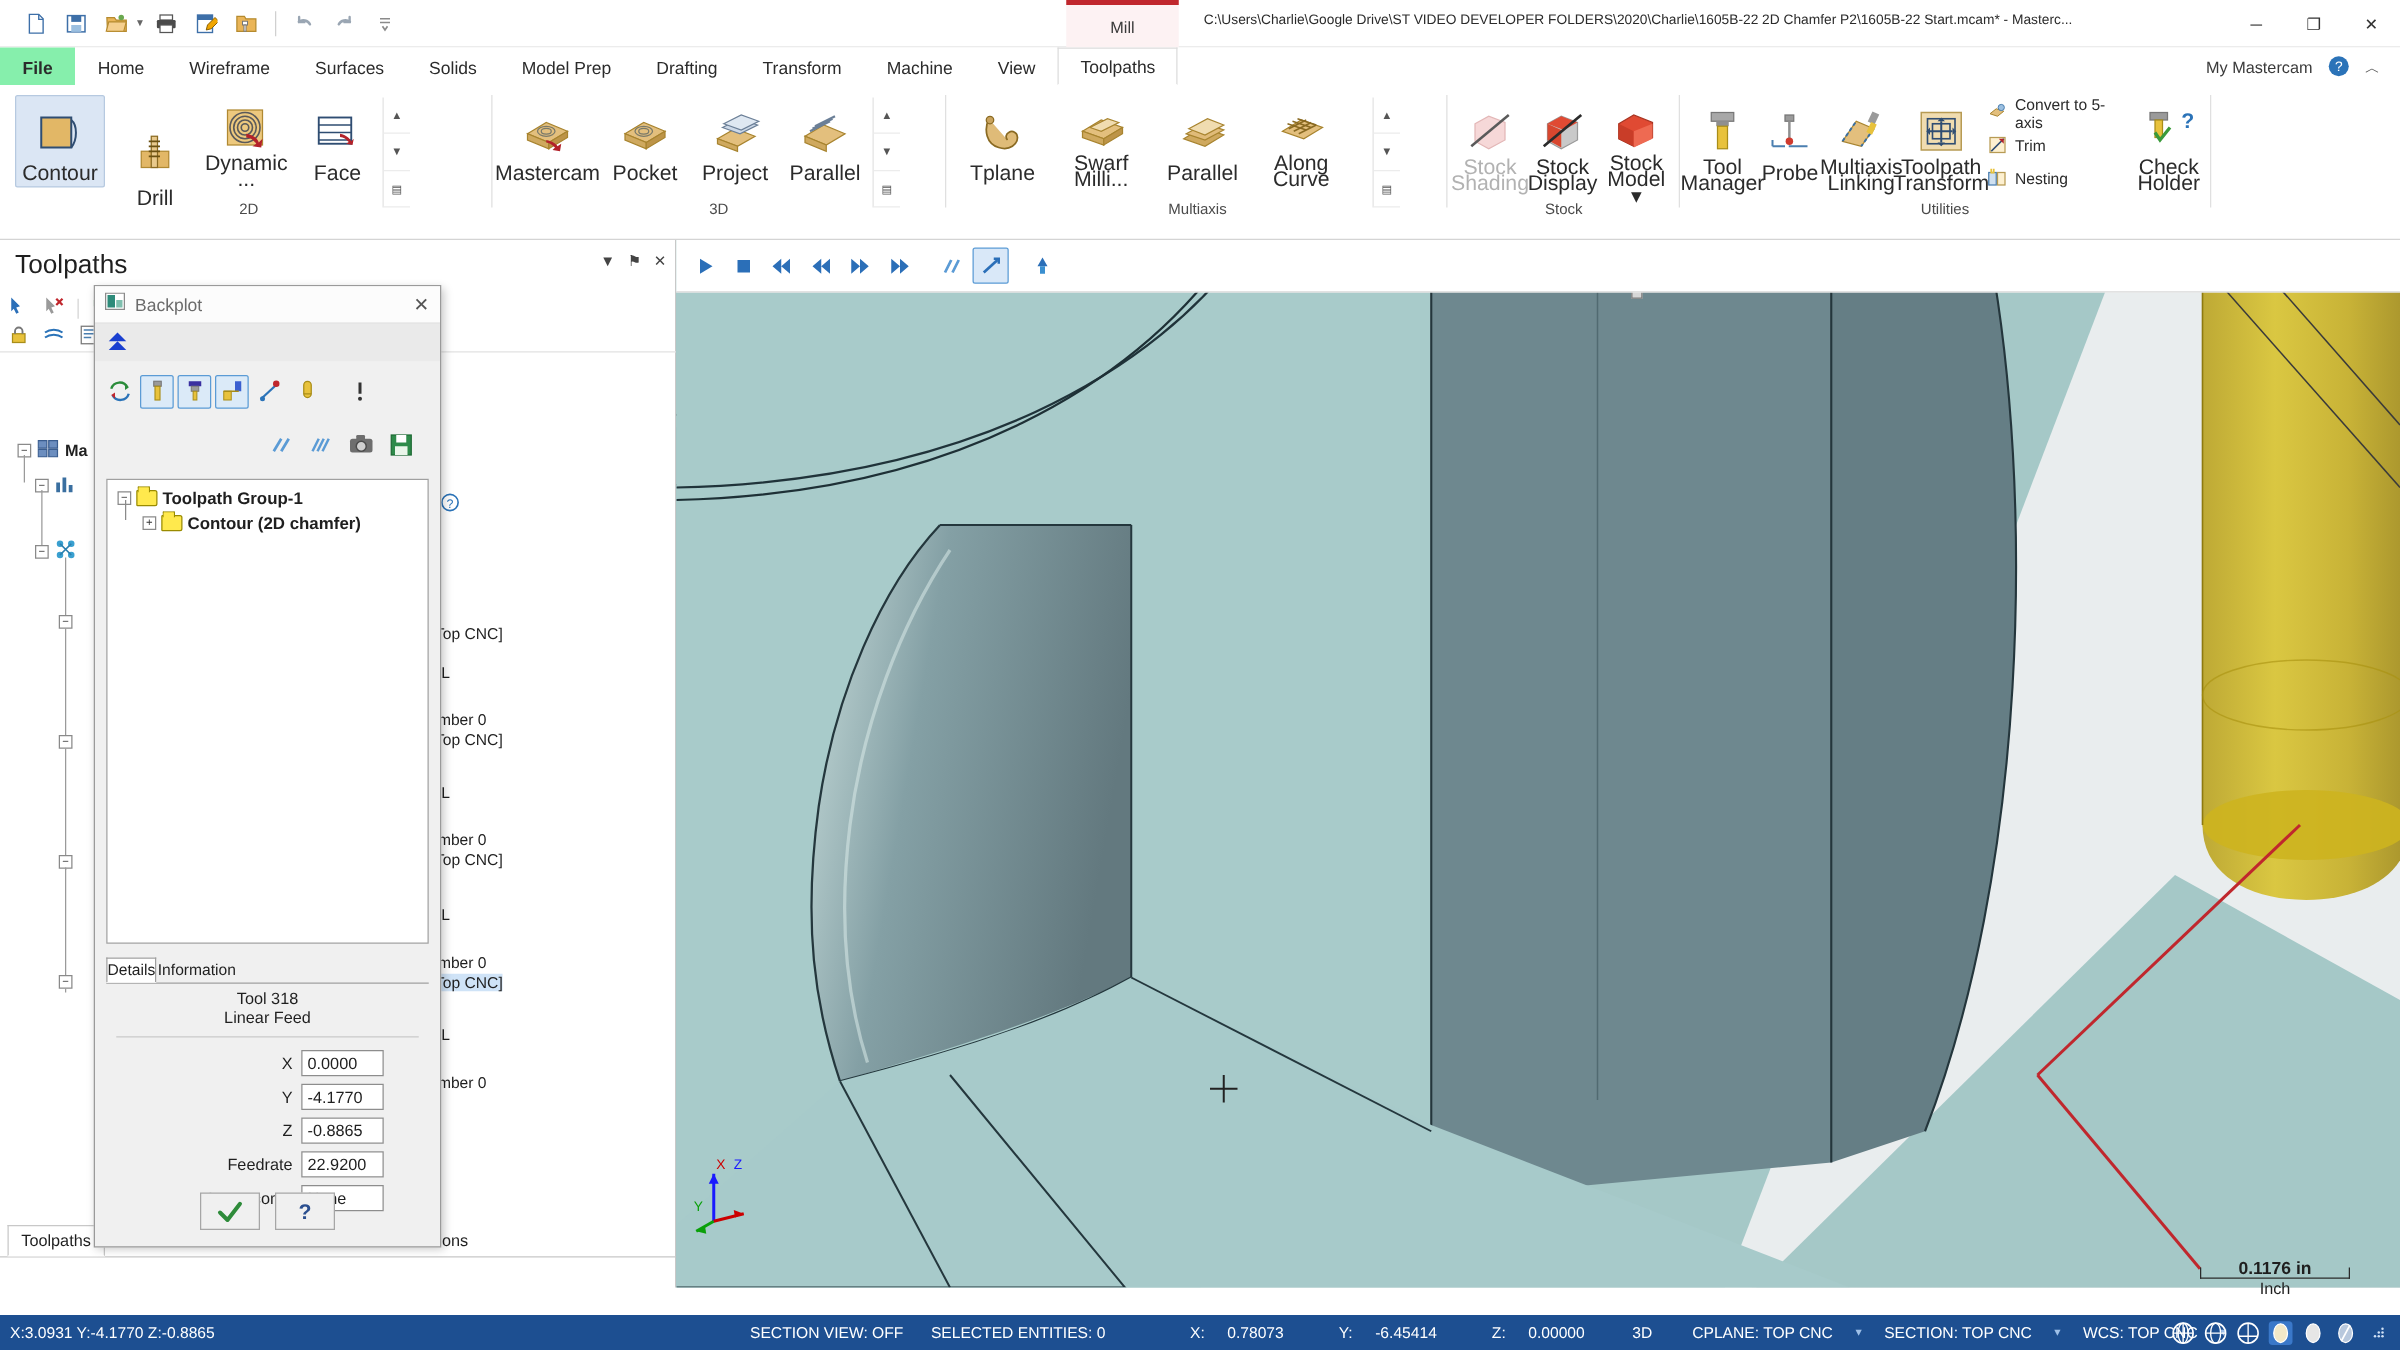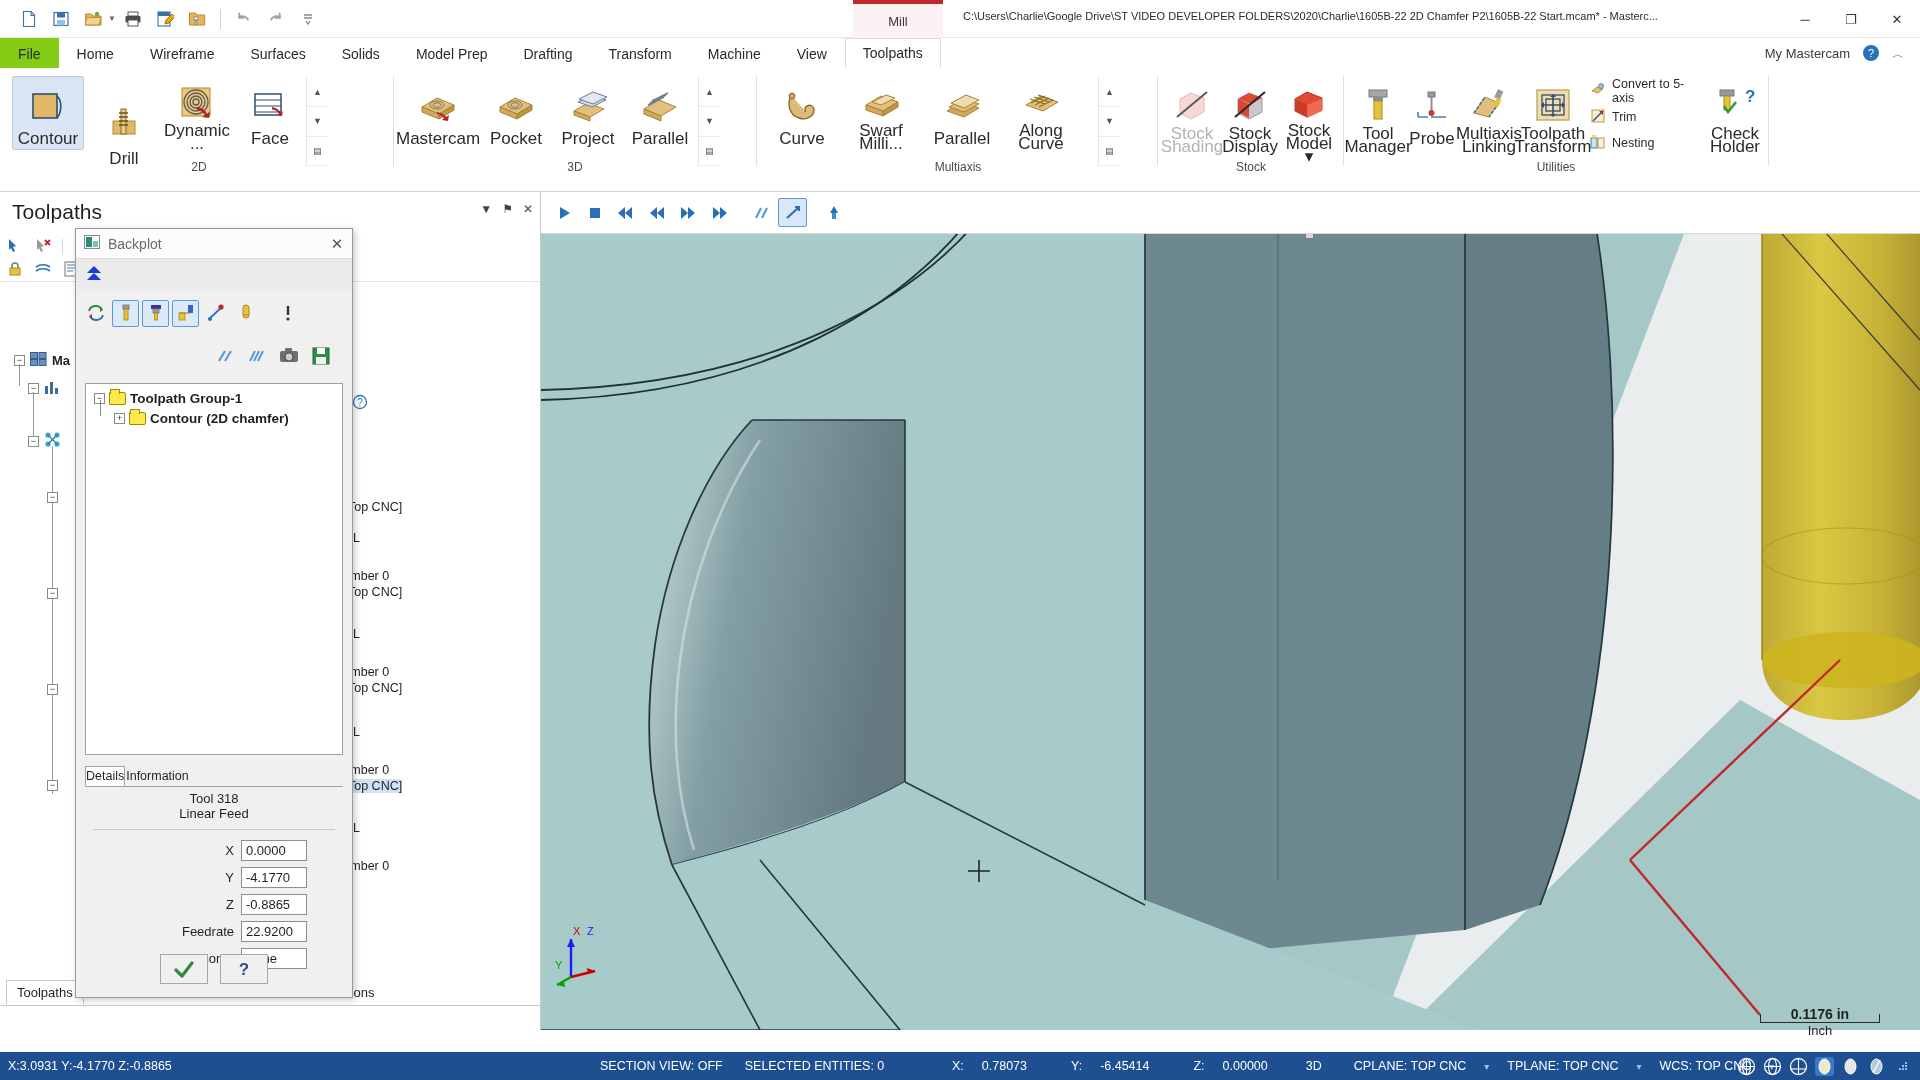--- a/index.html
+++ b/index.html
@@ -41,21 +41,21 @@
 
   
   .ribbon-tabs {
     position:absolute; left:0; top:38px; width:1920px; height:30px;
     background:#ffffff; display:flex; align-items:stretch; font-size:14px;
   }
   .rtab {
     padding: 0 17px; display:flex; align-items:center; color:#2b2b2b; cursor:pointer;
     border: 1px solid transparent; border-bottom:none;
   }
-  .rtab.file { background:#84cc16; color:#2b2b2b; }
+  .rtab.file { background:#86efac; color:#2b2b2b;font-weight:bold; }
   .rtab.active {
     background:#ffffff; border:1px solid #dcdcdc; border-bottom:1px solid #ffffff;
     font-weight:normal; position:relative; z-index:3;
   }
   .my-mc {
     position:absolute; right:70px; top:38px; height:30px; display:flex; align-items:center;
     font-size:13px; color:#3b3b3b;
   }
   .help-ico { position:absolute; right:40px; top:44px; width:18px; height:18px; }
   .collapse-ico { position:absolute; right:16px; top:46px; font-size:12px; color:#555; cursor:pointer;}
@@ -506,21 +506,21 @@
     <div class="rgroup-sep" style="left:756px;"></div>
 
     <div class="rgroup" style="left:760px; width:396px;">
       <div class="rbtn" style="position:absolute;left:6px;top:6px;height:74px;">
         <div class="ic">
           <svg width="42" height="36" viewBox="0 0 42 36">
               <path d="M10 6c-4 9-2 20 8 23 9 3 15-3 15-8 0-4-4-6-7-4-2 1-3 4-1 6" fill="#dfbb78" stroke="#8a6a22" stroke-width="1.4"></path>
               <circle cx="11" cy="7" r="3" fill="#c9a35d" stroke="#8a6a22" stroke-width="1"></circle>
             </svg>
         </div>
-        <div class="lbl">Curve</div>
+        <div class="lbl">Tplane</div>
       </div>
       <div class="rbtn" style="position:absolute;left:78px;top:6px;height:74px;width:86px;">
         <div class="ic">
           <svg width="44" height="36" viewBox="0 0 44 36">
               <path d="M7 20l15-9 17 6-15 9z" fill="#e3bf7d" stroke="#a8842f" stroke-width="1"></path>
               <path d="M7 20v5l17 6v-5z" fill="#cfa95f" stroke="#a8842f" stroke-width="1"></path>
               <path d="M24 26v5l15-9v-5z" fill="#bd9448" stroke="#a8842f" stroke-width="1"></path>
               <path d="M13 17l14-7 9 3-14 7z" fill="#f0dcb0" stroke="#a8842f" stroke-width="1"></path>
             </svg>
         </div>
@@ -1304,21 +1304,21 @@
     <div class="sb-right">
       <span>X:</span>
       <span>0.78073</span>
       <span style="margin-left:26px">Y:</span>
       <span>-6.45414</span>
       <span style="margin-left:26px">Z:</span>
       <span>0.00000</span>
       <span style="margin-left:20px">3D</span>
       <span style="margin-left:14px">CPLANE: TOP CNC</span>
       <span class="sb-dot">▾</span>
-      <span>TPLANE: TOP CNC</span>
+      <span>SECTION: TOP CNC</span>
       <span class="sb-dot">▾</span>
       <span>WCS: TOP CNC</span>
       <span class="sb-dot">▾</span>
     </div>
     <div class="sb-icons">
       <span class="sb-ico">
         <svg width="19" height="19" viewBox="0 0 19 19">
             <circle cx="9.5" cy="9.5" r="8" fill="none" stroke="#fff" stroke-width="1.3"></circle>
             <path d="M1.5 9.5h16M9.5 1.5v16" stroke="#fff" stroke-width="1.1"></path>
             <ellipse cx="9.5" cy="9.5" rx="4" ry="8" fill="none" stroke="#fff" stroke-width="1.1"></ellipse>

